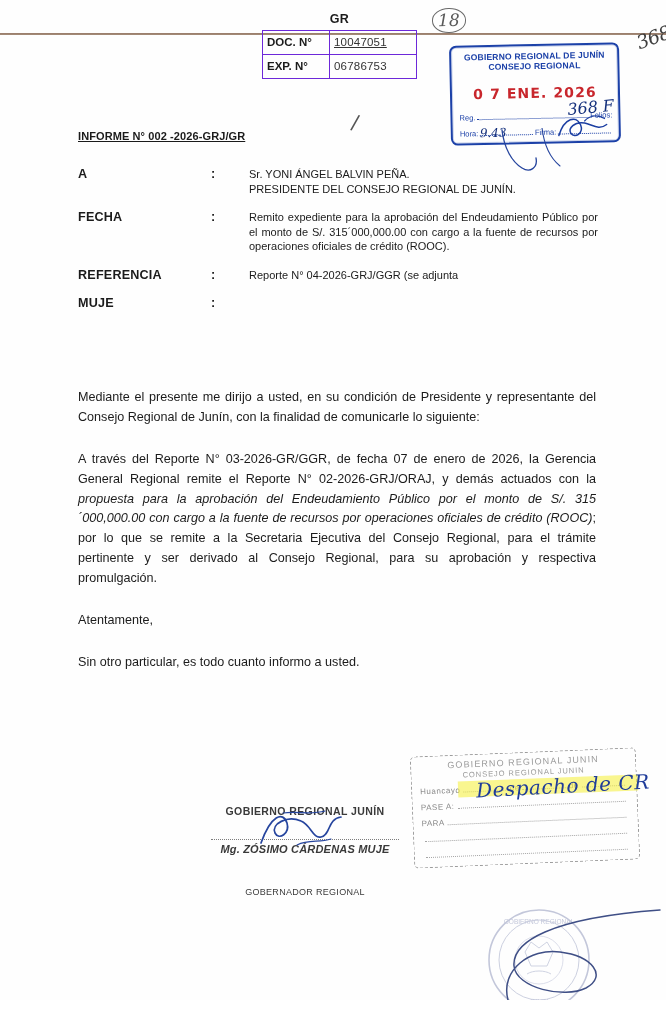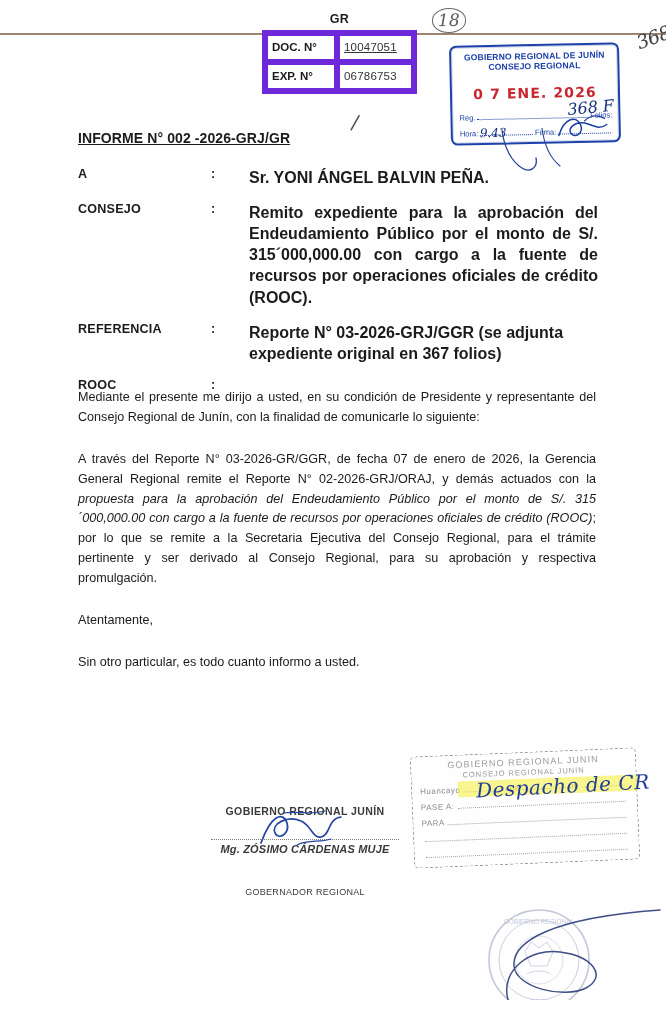--- a/index.html
+++ b/index.html
@@ -31,21 +31,21 @@
   
   .hdr-table {
     position: absolute;
     left: 262px;
     top: 8px;
     width: 155px;
     border-collapse: collapse;
     font-size: 11.5px;
   }
   .hdr-table td {
-    border: 6px solid #6d28d9;
+    border: 1px solid #6d28d9;
     padding: 3px 4px;
     height: 17px;
     line-height: 1.05;
   }
   .hdr-title-cell {
     border: none !important;
     border-bottom: 0 !important;
     text-align: center;
     font-weight: bold;
     font-size: 12.5px;
@@ -183,21 +183,21 @@
     width: 70px;
     height: 52px;
     pointer-events: none;
   }
 
   
   .doc-title {
     position: absolute;
     left: 78px;
     top: 130px;
-    font-size: 14px;
+    font-size: 11px;
     font-weight: bold;
     text-decoration: underline;
     letter-spacing: .1px;
     white-space: nowrap;
   }
 
   
   .meta {
     position: absolute;
     left: 78px;
@@ -217,22 +217,22 @@
     letter-spacing: .2px;
   }
   .meta-colon {
     width: 38px;
     flex: 0 0 38px;
     font-weight: bold;
     font-size: 12.6px;
   }
   .meta-value {
     flex: 1;
-    font-weight: bold;
-    font-size: 16px;
+    font-weight: normal;
+    font-size: 11px;
     line-height: 1.32;
   }
   .meta-value.justify { text-align: justify; }
   .meta-value .ln { display: block; }
 
   
   .body {
     position: absolute;
     left: 78px;
     top: 388px;
@@ -442,40 +442,40 @@
 
   <div class="doc-title">INFORME N° 002  -2026-GRJ/GR</div>
 
   <div class="meta">
 
     <div class="meta-row">
       <div class="meta-label">A</div>
       <div class="meta-colon">:</div>
       <div class="meta-value">
         <span class="ln">Sr. YONI ÁNGEL BALVIN PEÑA.</span>
+        <span class="ln">PRESIDENTE DEL CONSEJO REGIONAL DE JUNÍN.</span>
       </div>
     </div>
 
     <div class="meta-row">
-      <div class="meta-label">CONSEJO</div>
+      <div class="meta-label">FECHA</div>
       <div class="meta-colon">:</div>
       <div class="meta-value justify">Remito expediente para la aprobación del Endeudamiento Público por el monto de S/. 315´000,000.00 con cargo a la fuente de recursos por operaciones oficiales de crédito (ROOC).</div>
     </div>
 
     <div class="meta-row">
       <div class="meta-label">REFERENCIA</div>
       <div class="meta-colon">:</div>
       <div class="meta-value">
-        <span class="ln">Reporte N° 03-2026-GRJ/GGR (se adjunta</span>
-        <span class="ln">expediente original en 367 folios)</span>
+        <span class="ln">Reporte N° 04-2026-GRJ/GGR (se adjunta</span>
       </div>
     </div>
 
     <div class="meta-row">
-      <div class="meta-label">ROOC</div>
+      <div class="meta-label">MUJE</div>
       <div class="meta-colon">:</div>
     </div>
 
   </div>
 
   <div class="body">
     <p>Mediante el presente me dirijo a usted, en su condición de Presidente y representante del Consejo Regional de Junín, con la finalidad de comunicarle lo siguiente:</p>
 
     <p><span>A través del Reporte N° 03-2026-GR/GGR, de fecha 07 de enero de 2026, la Gerencia General Regional remite el Reporte N° 02-2026-GRJ/ORAJ, y demás actuados con la </span><em>propuesta para la aprobación del Endeudamiento Público por el monto de S/. 315´000,000.00 con cargo a la fuente de recursos por operaciones oficiales de crédito (ROOC)</em><span>; por lo que se remite a la Secretaria Ejecutiva del Consejo Regional, para el trámite pertinente y ser derivado al Consejo Regional, para su aprobación y respectiva promulgación.</span></p>
 

